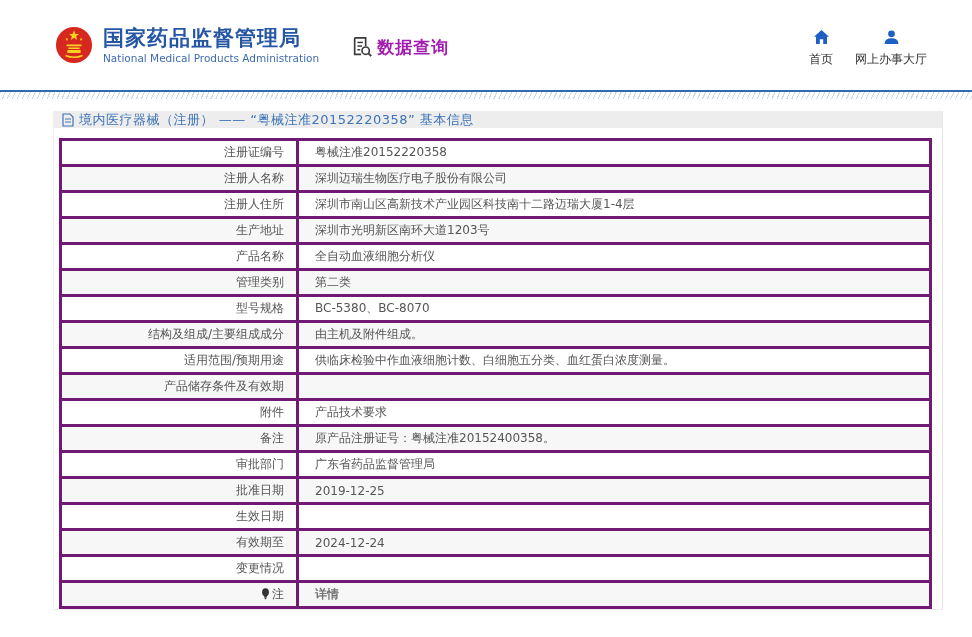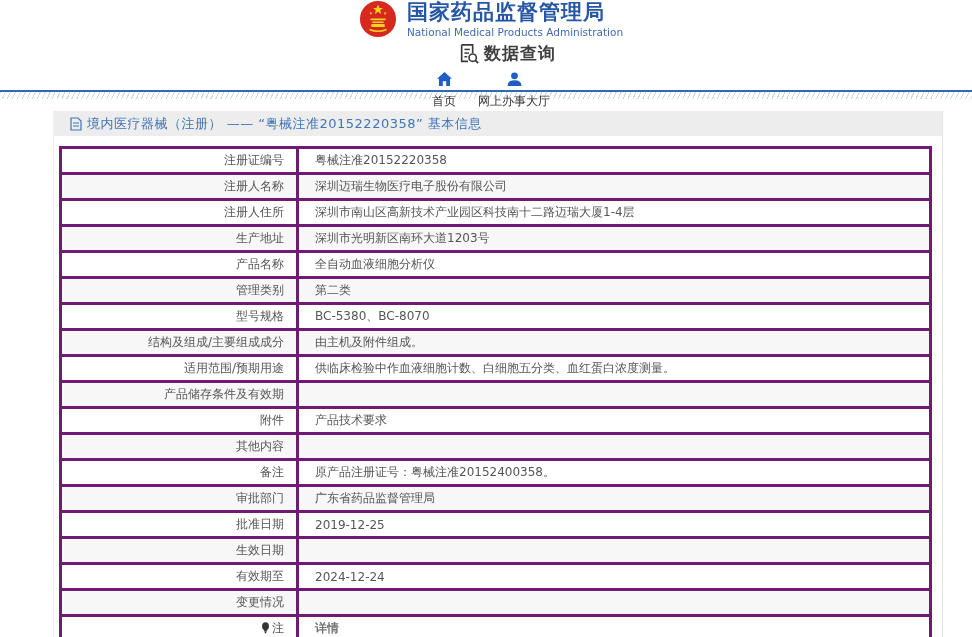--- a/index.html
+++ b/index.html
@@ -1,51 +1,51 @@
 <!DOCTYPE html>
 <html><head>
 <meta charset="utf-8">
 <style>
   * { margin: 0; padding: 0; box-sizing: border-box; }
   html, body { width: 972px; height: 637px; overflow: hidden; background: #fff;
     font-family: "DejaVu Sans", "Liberation Sans", sans-serif; }
 
   
   .header { height: 90px; display: flex; align-items: center;
-    padding: 0 45px 0 55px; background: #fff; flex-direction: column; }
+    padding: 0 45px 0 55px; background: #fff; }
   .logo-group { display: flex; align-items: center; }
   .emblem { width: 38px; height: 38px; flex: 0 0 auto; }
   .logo-text { margin-left: 10px; }
   .logo-title { font-size: 21px; font-weight: bold; color: #2456a4; letter-spacing: 1px; line-height: 1.15; }
   .logo-sub { font-size: 10.5px; color: #3f6cb0; margin-top: 1px; }
 
   .dq-group { display: flex; align-items: center; margin-left: 32px; margin-top: 4px; }
   .dq-icon { width: 22px; height: 22px; }
-  .dq-label { font-size: 17px; font-weight: 600; color: #404040; margin-left: 4px; letter-spacing: 1px; }
+  .dq-label { font-size: 17px; font-weight: 600; color: #a21caf; margin-left: 4px; letter-spacing: 1px; }
 
   .spacer { flex: 1; }
 
   .top-nav { display: flex; gap: 22px; margin-top: 6px; }
   .nav-item { display: flex; flex-direction: column; align-items: center; cursor: pointer; }
   .nav-item svg { width: 17px; height: 17px; }
   .nav-label { font-size: 12px; color: #333; margin-top: 5px; white-space: nowrap; }
 
   
   .header-rule { height: 2px; background: #2f6bb1; }
   .hatch-band { height: 7px;
     background: repeating-linear-gradient(115deg,
       rgba(77,118,168,0.28) 0px, rgba(77,118,168,0.28) 1px,
       transparent 1px, transparent 4.5px); }
 
   
   .content { margin: 12px 29px 0 53px; width: 890px;
     border-left: 1px solid #efefef; border-right: 1px solid #e4e4e4;
     border-bottom: 1px solid #efefef; }
-  .page-titlebar { height: 25px; background: #ededed; display: flex; align-items: center;
-    padding-left: 16px; }
+  .page-titlebar { height: 17px; background: #ededed; display: flex; align-items: center;
+    padding-left: 8px; }
   .doc-icon { width: 12px; height: 14px; margin-right: 5px; }
   .page-title { font-size: 13px; color: #3e74b8; letter-spacing: 0.5px; }
 
   table.reg-table { border-collapse: collapse; margin: 10px 10px 0 5px;
     width: calc(100% - 15px); table-layout: fixed; }
   .reg-table tr { height: 26px; }
   .reg-table tr:nth-child(even) { background: #f7f7f7; }
   .reg-table td { border: 3px solid #701a75; font-size: 12px; color: #555;
     vertical-align: middle; overflow: hidden; white-space: nowrap; }
   td.cell-label { width: 237px; text-align: right; padding-right: 12px; }
@@ -225,29 +225,20 @@
   <tr>
     <td class="cell-label">
       <span class="label-inner">
 
         <span>附件</span>
       </span>
     </td>
     <td class="cell-value">产品技术要求</td>
   </tr>
 
-  <tr>
-    <td class="cell-label">
-      <span class="label-inner">
-
-        <span>其他内容</span>
-      </span>
-    </td>
-    <td class="cell-value"></td>
-  </tr>
 
   <tr>
     <td class="cell-label">
       <span class="label-inner">
 
         <span>备注</span>
       </span>
     </td>
     <td class="cell-value">原产品注册证号：粤械注准20152400358。</td>
   </tr>

